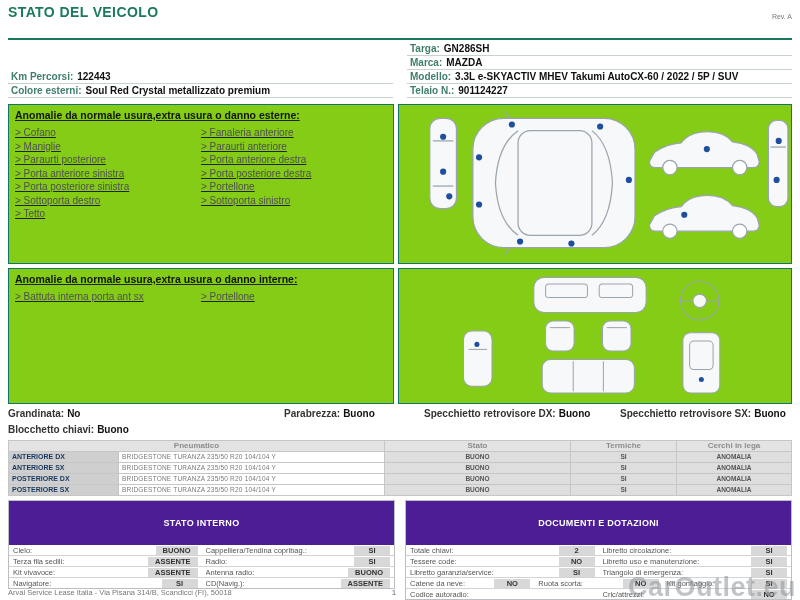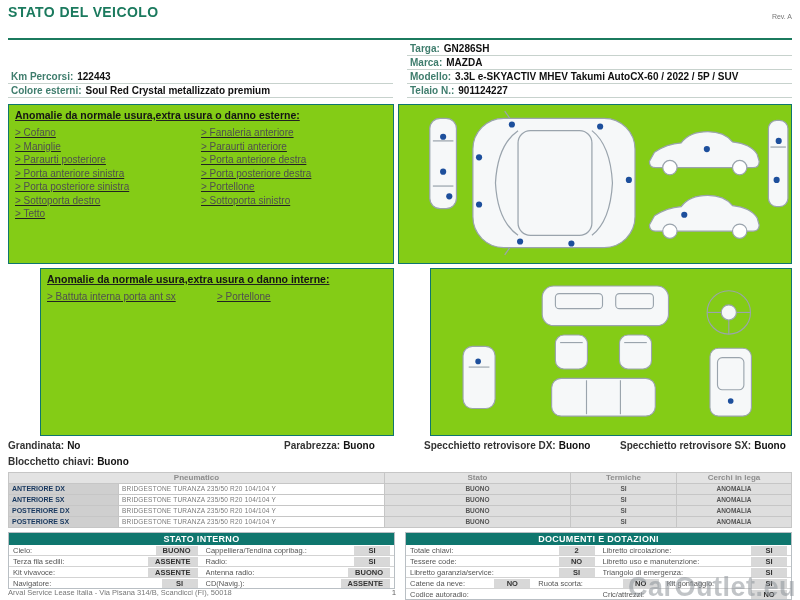--- a/index.html
+++ b/index.html
@@ -14,21 +14,21 @@
   .info-row{display:flex;gap:14px;margin-top:2px;align-items:flex-end;}
   .itable{flex:1;min-width:0;}
   .irow{display:flex;border-bottom:1px solid #c7d2cd;padding:1px 3px;font-size:10px;line-height:11px;}
   .il{color:#3f7d6d;margin-right:4px;white-space:nowrap;font-weight:bold;}
   .iv{font-weight:bold;color:#101010;}
   
   .damage-grid{display:grid;grid-template-columns:386px 1fr;gap:4px;margin-top:6px;}
   .dbox{border:1px solid #0f766e;box-sizing:border-box;background:#84cc16;overflow:hidden;text-decoration:underline;}
   .dbox.text{padding:4px 6px;}
   .h-ext{height:160px;}
-  .h-int{height:168px;margin-left:32px;}
+  .h-int{height:136px;}
   .dtitle{font-size:10.5px;font-weight:bold;color:#141414;}
   .dcols{display:flex;margin-top:5px;}
   .dcol{width:50%;}
   .ditem{font-size:10px;color:#4f4f4f;line-height:13.5px;white-space:nowrap;}
   .dbox svg{display:block;width:100%;height:100%;}
   
   .sumline{display:flex;font-size:10px;margin-top:4px;line-height:12px;}
   .sumitem{white-space:nowrap;}
   .sw1{width:276px;} .sw2{width:140px;} .sw3{width:196px;}
   .sl{font-weight:bold;color:#333;margin-right:3px;}
@@ -36,22 +36,22 @@
   
   table.tyres{width:100%;border-collapse:collapse;table-layout:fixed;margin-top:4px;}
   table.tyres th,table.tyres td{border:1px solid #c6c6c6;padding:1px 3px;line-height:8px;}
   table.tyres th{background:#e3e3e3;color:#8d8d8d;font-size:8px;font-weight:bold;text-align:center;}
   td.pos{background:#cfcfcf;color:#17375e;font-weight:bold;font-size:7px;}
   td.desc{color:#7a7a7a;font-size:6.5px;letter-spacing:.2px;}
   td.val{background:#dedede;color:#555;font-size:6.5px;font-weight:bold;text-align:center;}
   
   .bottom-row{display:flex;gap:10px;margin-top:4px;align-items:flex-start;}
   .btable{flex:1;border:1px solid #b9bfc4;min-width:0;}
-  .bhdr{background:#0f766e;color:#fff;font-weight:bold;font-size:9px;text-align:center;
-    padding:1px 0;line-height:10px;letter-spacing:.3px;}
+  .bhdr{background:#4c1d95;color:#fff;font-weight:bold;font-size:9px;text-align:center;
+    padding:17px 0;line-height:10px;letter-spacing:.3px;}
   .brow{display:flex;border-bottom:1px solid #d3d3d3;height:10px;align-items:center;}
   .brow:last-child{border-bottom:none;}
   .pair{display:flex;flex:1;align-items:center;min-width:0;padding:0 4px;}
   .pl{font-size:7.5px;color:#555;white-space:nowrap;overflow:hidden;}
   .chip{margin-left:auto;background:#d8d8d8;color:#333;font-size:7.5px;font-weight:bold;
     padding:0 7px;min-width:22px;text-align:center;line-height:9px;}
   .chip.dark{background:#17375e;color:#17375e;min-width:40px;}
   
   .footer{position:absolute;left:8px;right:20px;bottom:3px;font-size:7.5px;color:#777;}
   .page-num{position:absolute;left:50%;transform:translateX(-50%);bottom:0;font-size:8px;color:#666;}

